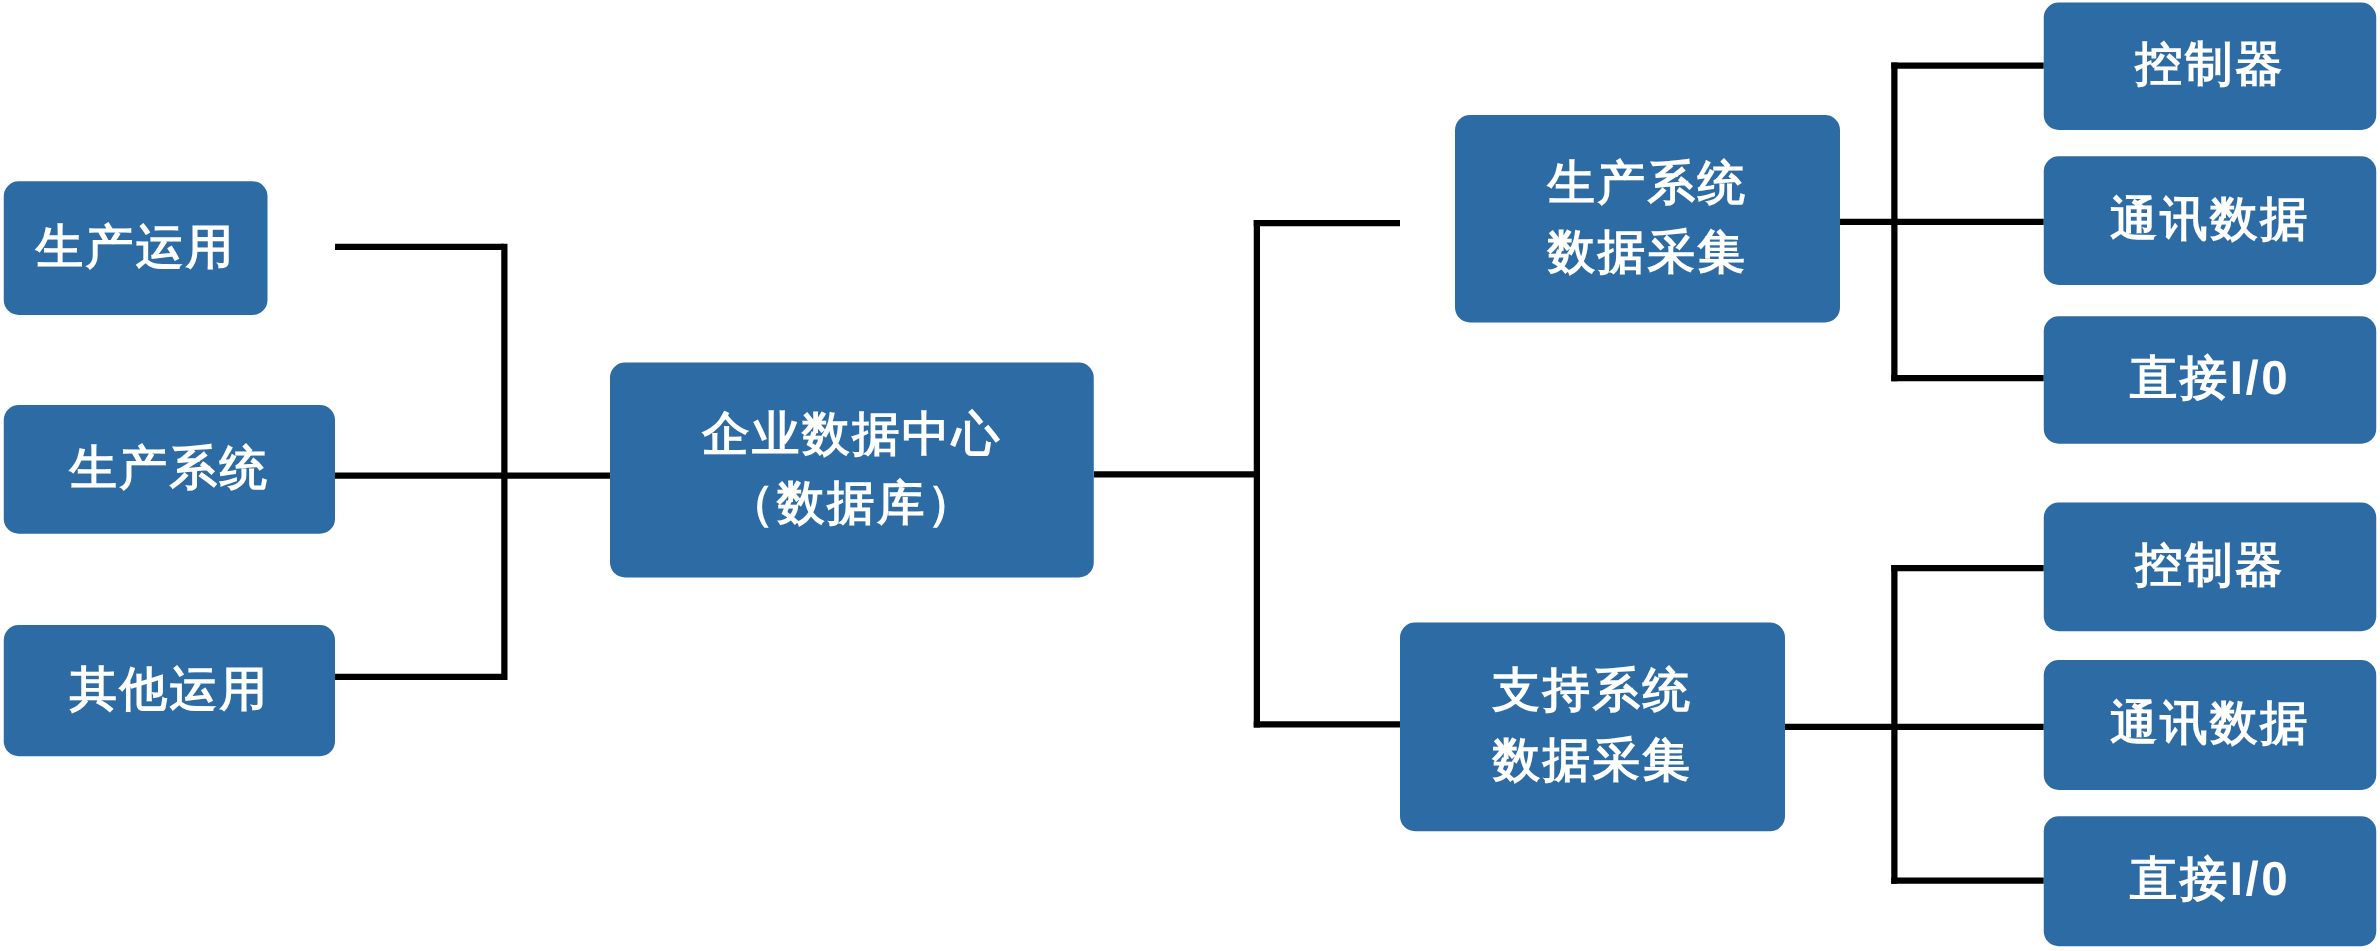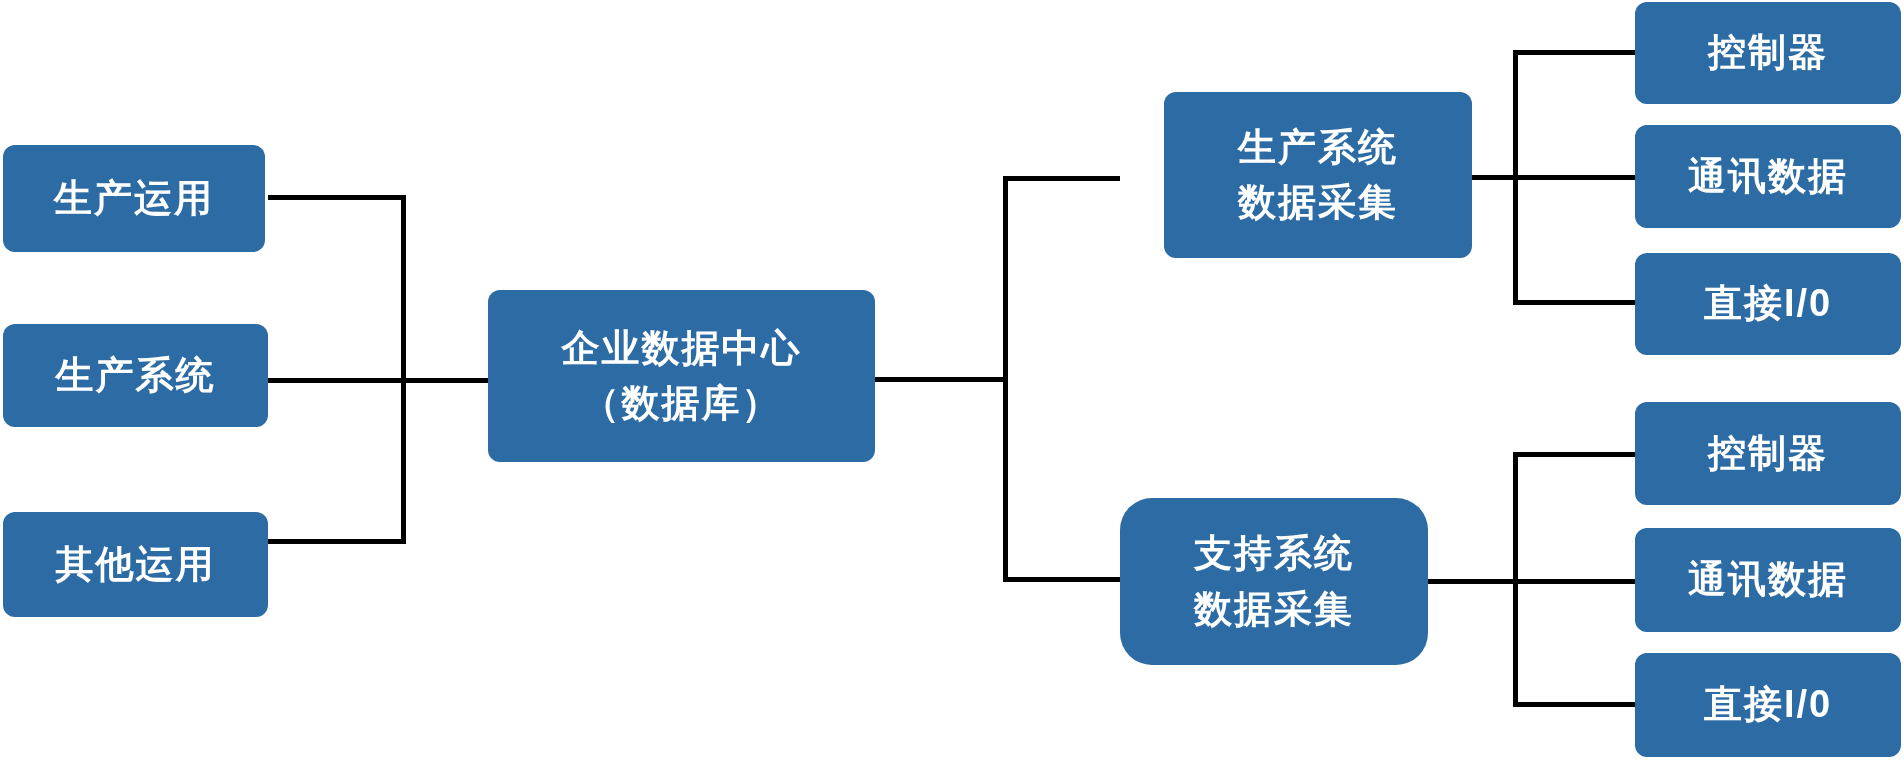--- a/index.html
+++ b/index.html
@@ -34,26 +34,26 @@
     font-weight: 700;
   }
   .hline, .vline {
     position: absolute;
     background: var(--connector, #000000);
   }
   .hline { height: 5px; }
   .vline { width: 5px; }
 
   
-  .n-left1   { left: 3px;    top: 145px; width: 262px; height: 107px; }
+  .n-left1   { left: 3px;    top: 145px; width: 211px; height: 107px; }
   .n-left2   { left: 3px;    top: 324px; width: 265px; height: 103px; }
-  .n-left3   { left: 3px;    top: 512px; width: 265px; height: 105px; }
+  .n-left3   { left: 3px;    top: 500px; width: 265px; height: 105px; }
   .n-center  { left: 488px;  top: 290px; width: 387px; height: 172px; }
   .n-midtop  { left: 1164px; top: 92px;  width: 308px; height: 166px; }
-  .n-midbot  { left: 1120px; top: 498px; width: 308px; height: 167px; border-radius: 32px; }
+  .n-midbot  { left: 1120px; top: 498px; width: 308px; height: 167px; }
   .n-r1      { left: 1635px; top: 2px;   width: 266px; height: 102px; }
   .n-r2      { left: 1635px; top: 125px; width: 266px; height: 103px; }
   .n-r3      { left: 1635px; top: 253px; width: 266px; height: 102px; }
   .n-r4      { left: 1635px; top: 402px; width: 266px; height: 103px; }
   .n-r5      { left: 1635px; top: 528px; width: 266px; height: 104px; }
   .n-r6      { left: 1635px; top: 653px; width: 266px; height: 104px; }
 
   
   .c1  { left: 268px;  top: 195px; width: 135px; }  
   .c2  { left: 268px;  top: 378px; width: 220px; }  

